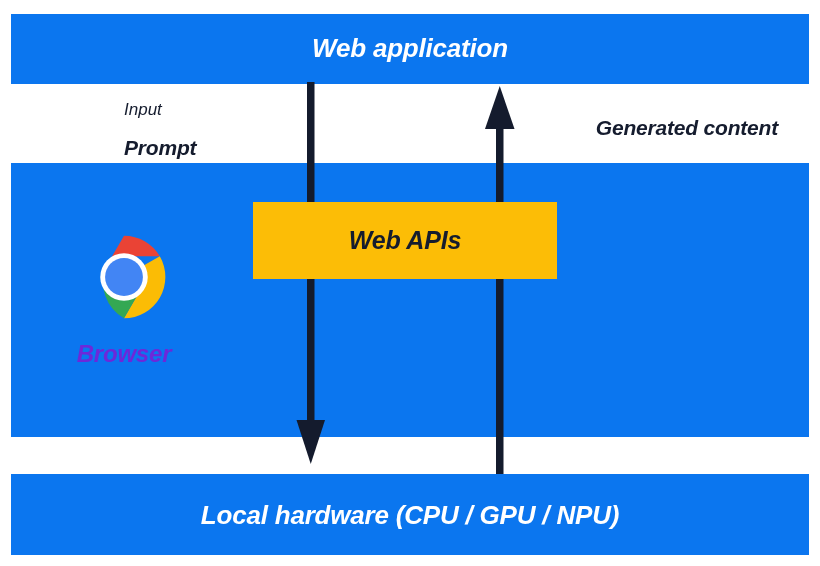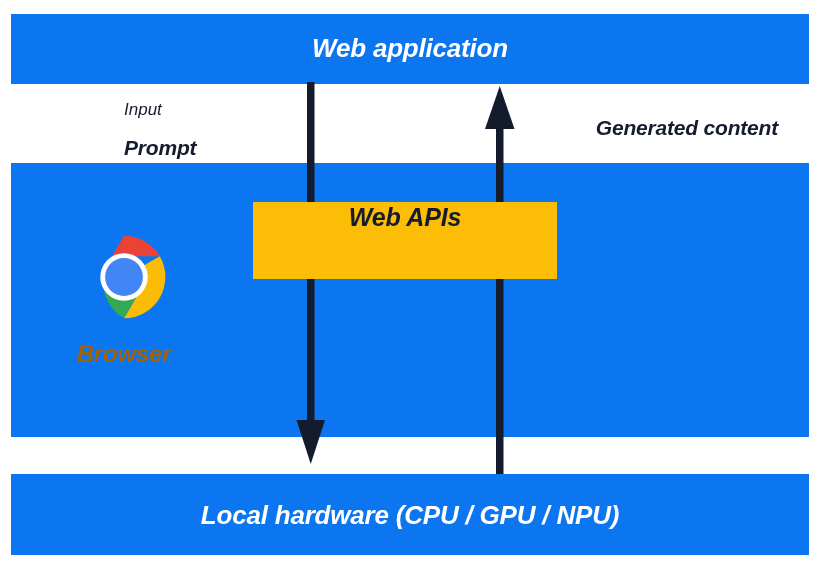--- a/index.html
+++ b/index.html
@@ -95,21 +95,21 @@
   #arrow-down-wrap { left: 290px; top: 82px;  width: 42px; height: 384px; }
   #arrow-up-wrap   { left: 479px; top: 84px;  width: 42px; height: 394px; }
 
   
   .ybox {
     position: absolute;
     background: #FCBD06;
     color: #151C2E;
     font-weight: bold;
     display: flex;
-    align-items: flex-start;
+    align-items: center;
     justify-content: center;
     text-align: center;
     line-height: 1.22;
     letter-spacing: -0.2px;
   }
   #web-apis-box {
     left: 253px;
     top: 202px;
     width: 304px;
     height: 77px;
@@ -131,21 +131,21 @@
     top: 233px;
     width: 88px;
     height: 88px;
   }
   #browser-label {
     position: absolute;
     left: 34px;
     top: 340px;
     width: 180px;
     text-align: center;
-    color: #a16207;
+    color: #6d28d9;
     font-weight: bold;
     font-size: 24px;
     letter-spacing: -0.2px;
   }
 </style>
 </head>
 <body>
 
 <div id="stage">
 

